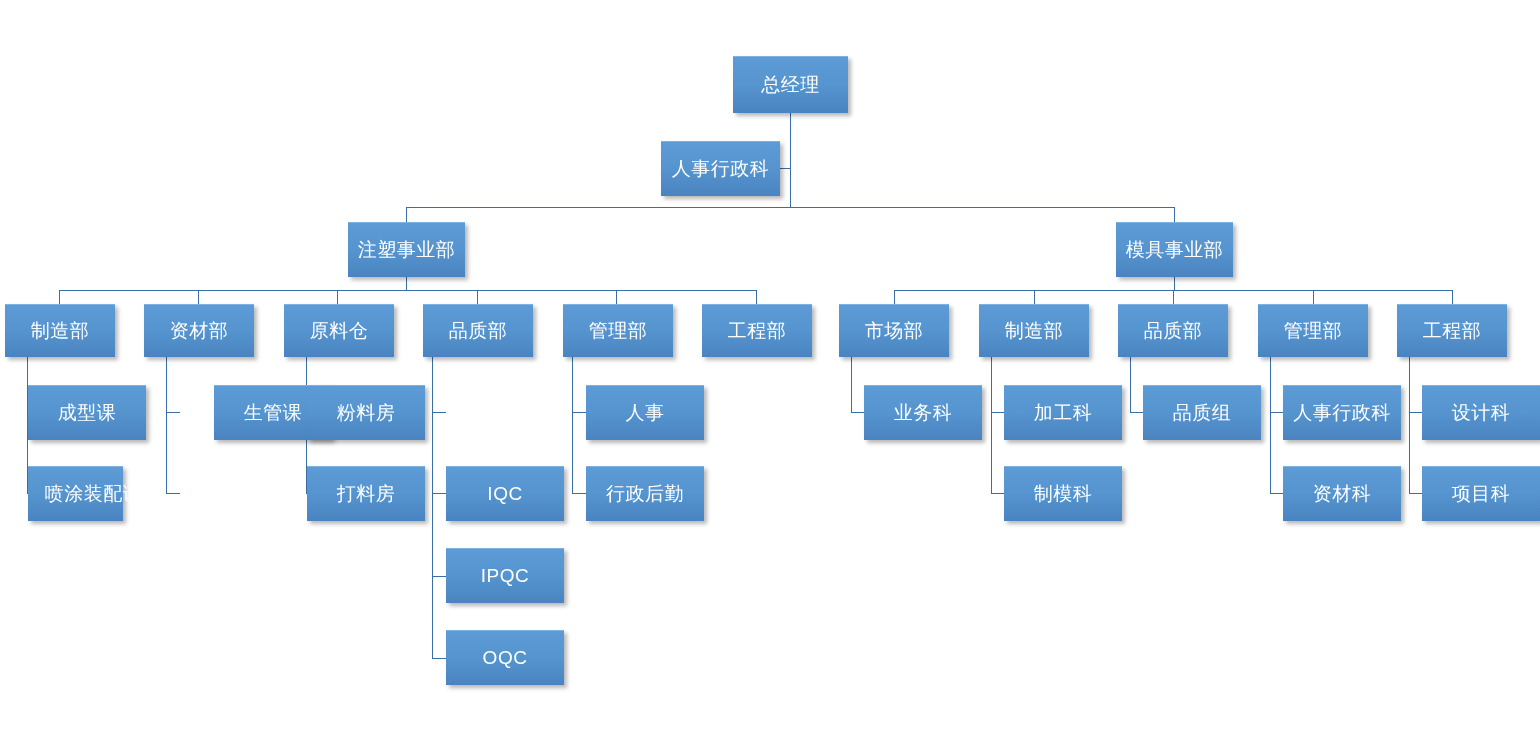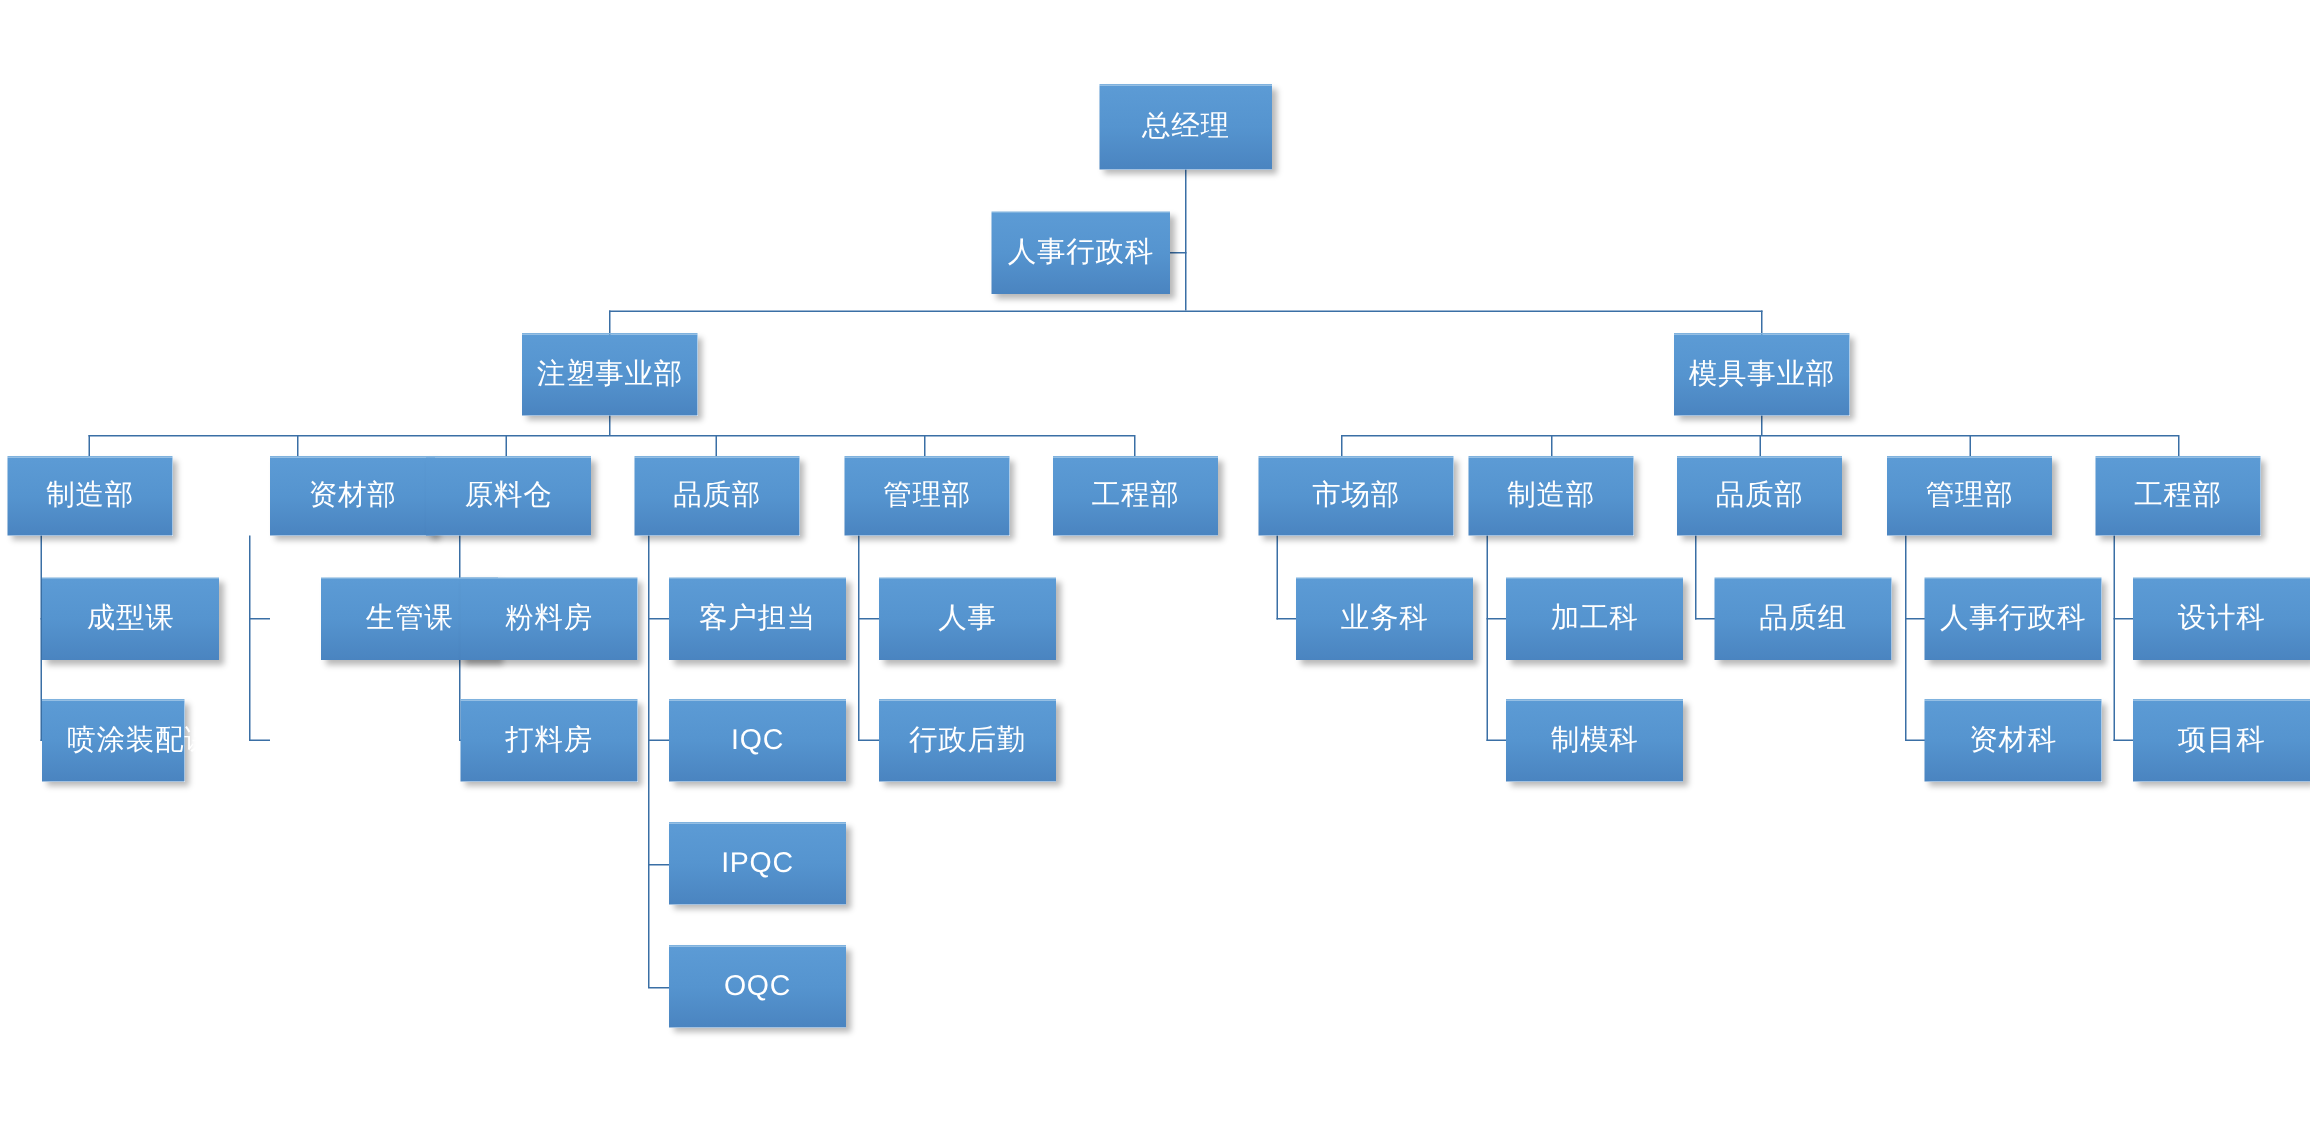--- a/index.html
+++ b/index.html
@@ -111,43 +111,42 @@
   <div class="conn h" style="left:1409px; top:412px; width:14px;"></div>
   <div class="conn h" style="left:1409px; top:493px; width:14px;"></div>
 
   <div class="node lvl1" style="left:733px; top:56px; width:115px; height:57px;">总经理</div>
   <div class="node lvl2" style="left:661px; top:141px; width:119px; height:55px;">人事行政科</div>
 
   <div class="node lvl2" style="left:348px; top:222px; width:117px; height:55px;">注塑事业部</div>
   <div class="node lvl2" style="left:1116px; top:222px; width:117px; height:55px;">模具事业部</div>
 
   <div class="node lvl3" style="left:5px; top:304px; width:110px; height:53px;">制造部</div>
-  <div class="node lvl3" style="left:144px; top:304px; width:110px; height:53px;margin-left:36px;">资材部</div>
+  <div class="node lvl3" style="left:144px; top:304px; width:110px; height:53px;">资材部</div>
   <div class="node lvl3" style="left:284px; top:304px; width:110px; height:53px;">原料仓</div>
   <div class="node lvl3" style="left:423px; top:304px; width:110px; height:53px;">品质部</div>
   <div class="node lvl3" style="left:563px; top:304px; width:110px; height:53px;">管理部</div>
   <div class="node lvl3" style="left:702px; top:304px; width:110px; height:53px;">工程部</div>
 
   <div class="node lvl4" style="left:28px; top:385px; width:118px; height:55px;">成型课</div>
   <div class="node lvl4" style="left:28px; top:466px; width:95px; height:55px;padding-left:36px;">喷涂装配课</div>
 
   <div class="node lvl4" style="left:167px; top:385px; width:118px; height:55px;margin-left:47px;">生管课</div>
 
   <div class="node lvl4" style="left:307px; top:385px; width:118px; height:55px;">粉料房</div>
   <div class="node lvl4" style="left:307px; top:466px; width:118px; height:55px;">打料房</div>
 
-  <div class="node lvl4" style="left:446px; top:385px; width:118px; height:55px;">客户担当</div>
   <div class="node lvl4" style="left:446px; top:466px; width:118px; height:55px;">IQC</div>
   <div class="node lvl4" style="left:446px; top:548px; width:118px; height:55px;">IPQC</div>
   <div class="node lvl4" style="left:446px; top:630px; width:118px; height:55px;">OQC</div>
 
   <div class="node lvl4" style="left:586px; top:385px; width:118px; height:55px;">人事</div>
   <div class="node lvl4" style="left:586px; top:466px; width:118px; height:55px;">行政后勤</div>
 
-  <div class="node lvl3" style="left:839px; top:304px; width:130px; height:53px;">市场部</div>
+  <div class="node lvl3" style="left:839px; top:304px; width:110px; height:53px;">市场部</div>
   <div class="node lvl3" style="left:979px; top:304px; width:110px; height:53px;">制造部</div>
   <div class="node lvl3" style="left:1118px; top:304px; width:110px; height:53px;">品质部</div>
   <div class="node lvl3" style="left:1258px; top:304px; width:110px; height:53px;">管理部</div>
   <div class="node lvl3" style="left:1397px; top:304px; width:110px; height:53px;">工程部</div>
 
   <div class="node lvl4" style="left:864px; top:385px; width:118px; height:55px;">业务科</div>
 
   <div class="node lvl4" style="left:1004px; top:385px; width:118px; height:55px;">加工科</div>
   <div class="node lvl4" style="left:1004px; top:466px; width:118px; height:55px;">制模科</div>
 

